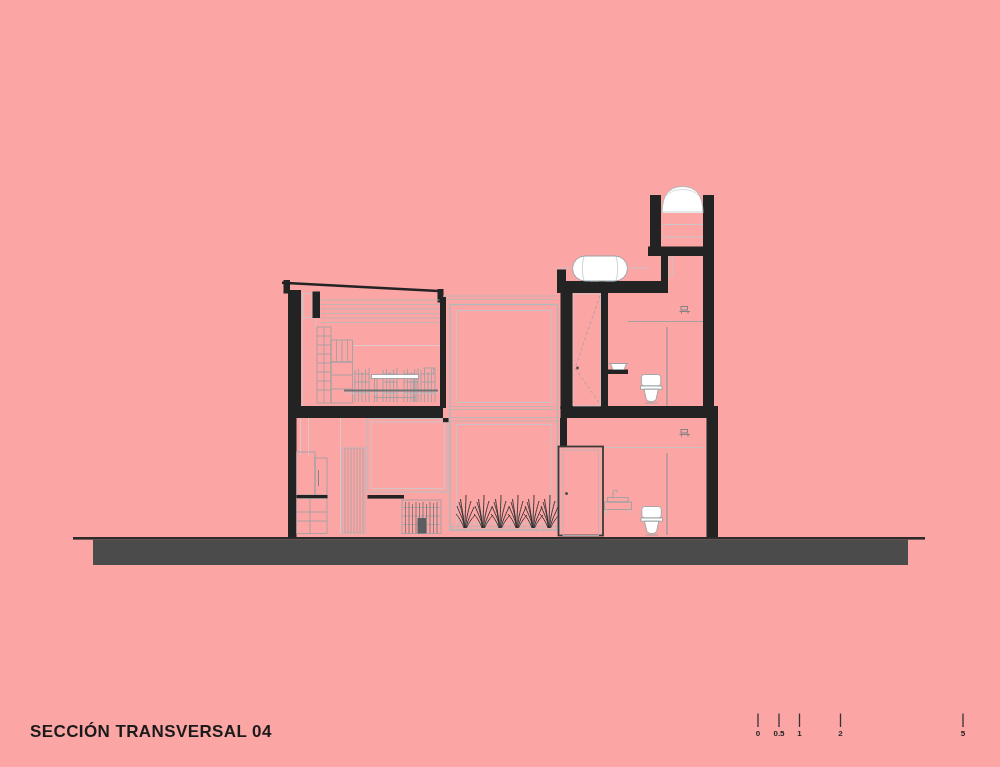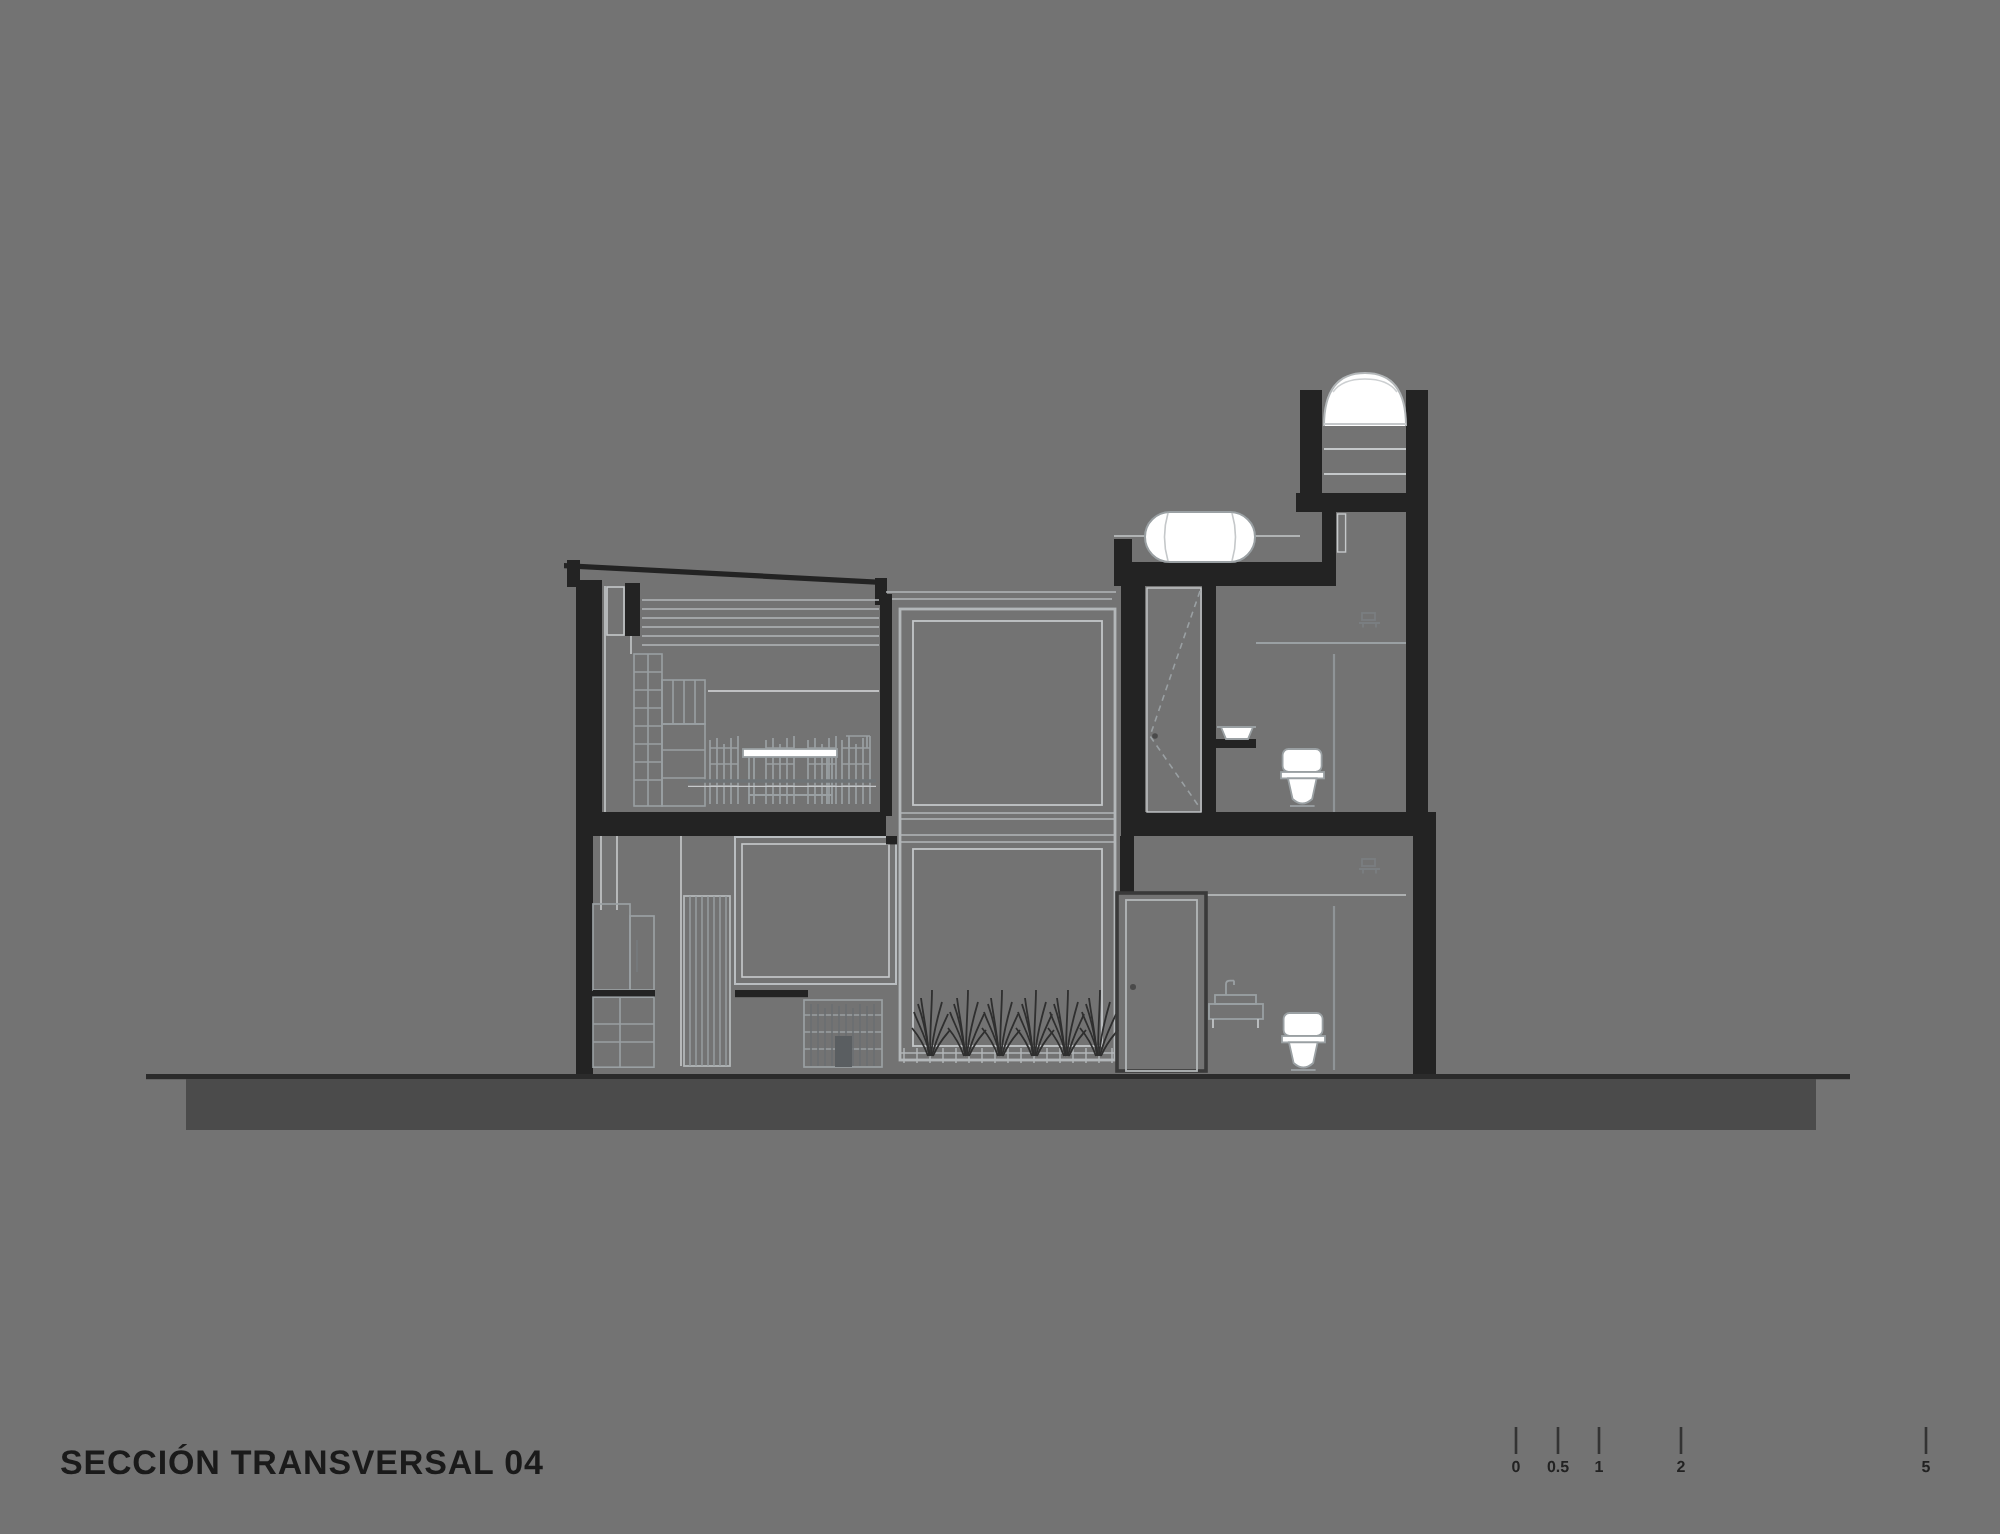--- a/index.html
+++ b/index.html
@@ -1,16 +1,16 @@
 <!DOCTYPE html>
 <html><head>
 <meta charset="utf-8">
 <style>
   html,body{margin:0;padding:0;background:#ffffff;}
-  #canvas{position:relative;width:1000px;height:767px;background:#737373;overflow:hidden;
+  #canvas{position:relative;width:1000px;height:767px;background:#fca5a5;overflow:hidden;
           font-family:"Liberation Sans",sans-serif;}
   svg{display:block;}
   .title-text{font-family:"Liberation Sans",sans-serif;font-weight:700;font-size:17px;
               letter-spacing:.4px;fill:#1a1a1a;}
   .scale-label{font-family:"Liberation Sans",sans-serif;font-weight:700;font-size:8px;
                fill:#222;text-anchor:middle;}
 </style>
 </head>
 <body>
 

